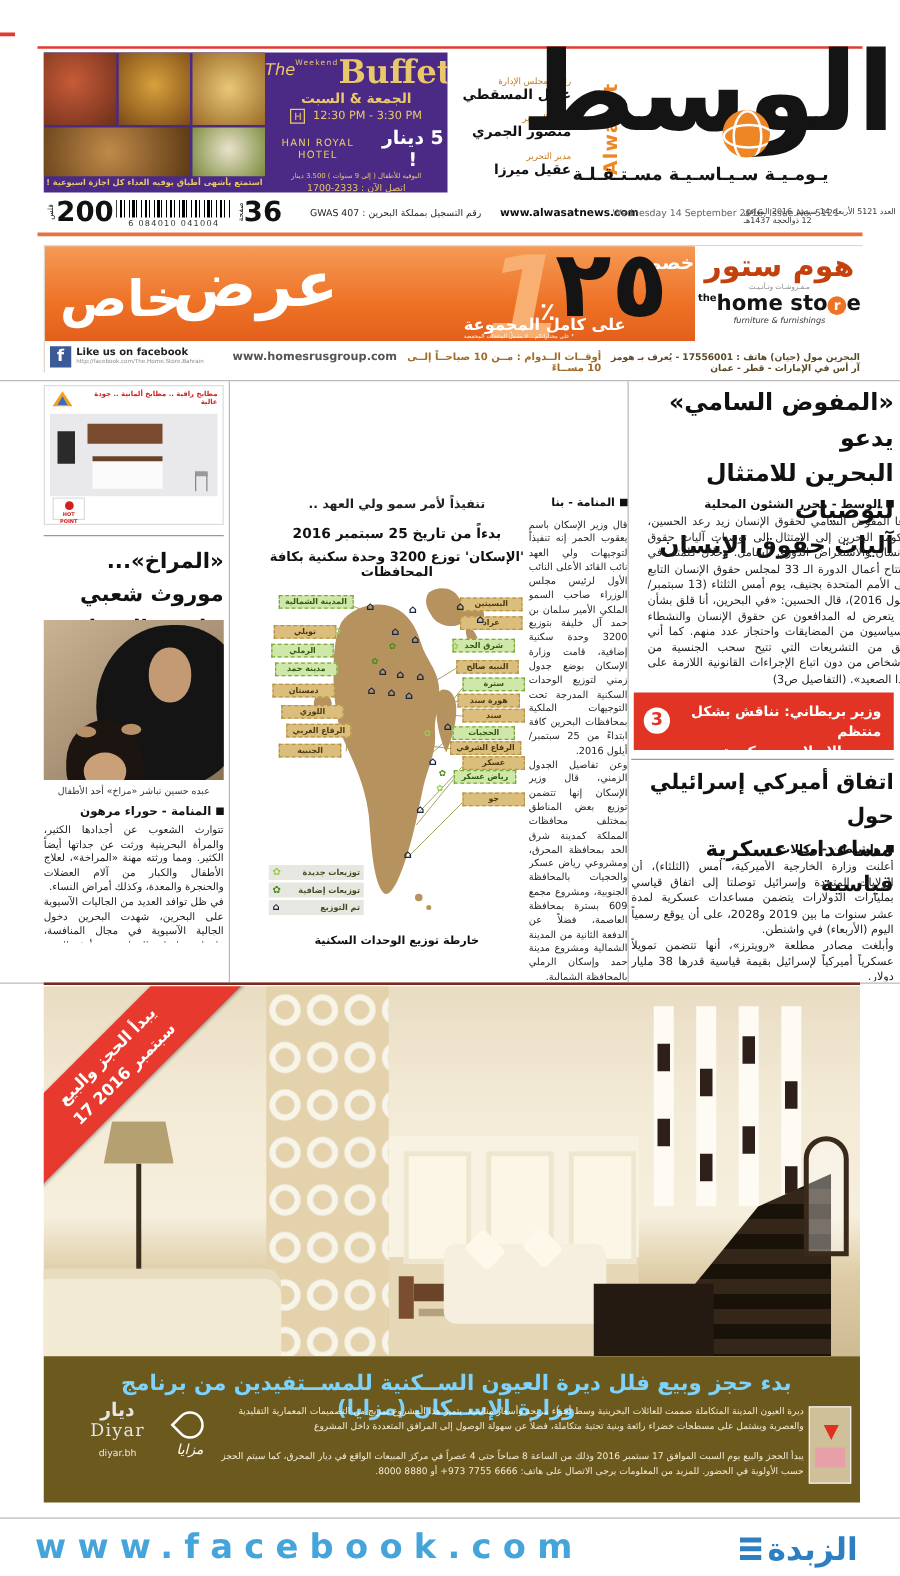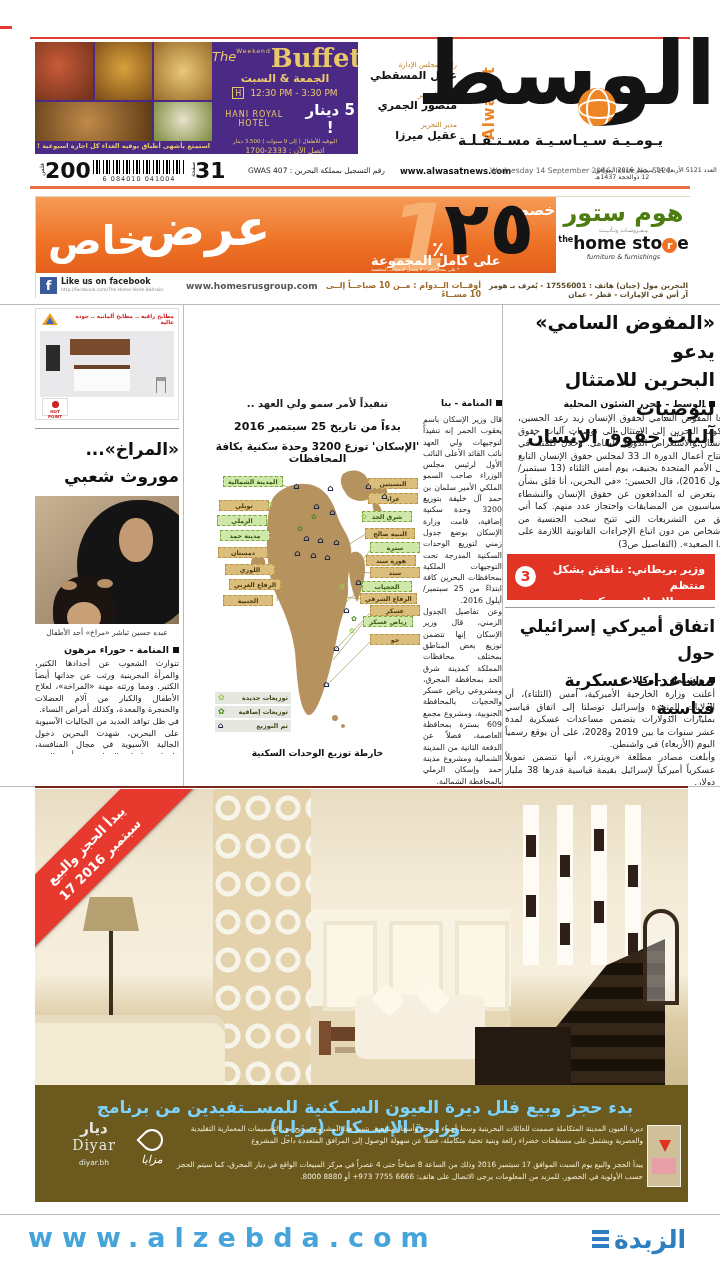--- a/index.html
+++ b/index.html
@@ -67,21 +67,21 @@
   .hs-orange { position:absolute; left:0; top:0; width:520px; height:76px; background:linear-gradient(180deg,#f59a55,#ee7226 60%,#e35f1c); overflow:hidden; }
   .hs-offer1 { position:absolute; left:102px; top:2px; font-size:50px; font-weight:bold; color:#fff; }
   .hs-offer2 { position:absolute; left:12px; top:20px; font-size:40px; font-weight:bold; color:#fff; }
   .hs-mark { position:absolute; left:352px; top:-12px; font-size:92px; font-weight:bold; color:#f8b072; font-style:italic; }
   .hs-disc-label { position:absolute; left:482px; top:4px; font-size:15px; font-weight:bold; color:#fff; }
   .hs-disc { position:absolute; left:408px; top:-12px; font-size:74px; font-weight:bold; color:#141414; }
   .hs-pct { position:absolute; left:396px; top:40px; font-size:20px; font-weight:bold; color:#fff; }
   .hs-scope { position:absolute; left:335px; top:56px; width:180px; text-align:left; font-size:13px; font-weight:bold; color:#fff; direction:rtl; }
   .hs-small { position:absolute; left:335px; top:70px; width:180px; text-align:left; font-size:4.5px; color:#fff; direction:rtl; opacity:.9; }
   .hs-white { position:absolute; left:520px; top:0; width:135px; height:76px; background:#fff; text-align:center; }
-  .hs-brand-ar { font-size:24px; font-weight:bold; color:#4d7c0f; direction:rtl; margin-top:2px; }
+  .hs-brand-ar { font-size:24px; font-weight:bold; color:#c2410c; direction:rtl; margin-top:2px; }
   .hs-brand-sub { font-size:5.5px; color:#8a8a8a; letter-spacing:2px; direction:rtl; }
   .hs-brand-en { font-size:17px; font-weight:bold; color:#141414; margin-top:2px; line-height:1; }
   .hs-the { font-size:8px; vertical-align:7px; }
   .hs-r { display:inline-block; width:15px; height:15px; line-height:15px; border-radius:50%; background:#ee7226; color:#fff; font-size:11px; }
   .hs-en-sub { font-size:6.5px; font-style:italic; color:#333; }
   .hs-foot { position:absolute; left:0; top:76px; width:655px; height:26px; background:#fff; }
   .fb-ico { position:absolute; left:4px; top:4px; width:17px; height:17px; background:#3a5a98; color:#fff; font-weight:bold; font-size:13px; text-align:center; line-height:17px; }
   .fb-txt { position:absolute; left:25px; top:4px; font-size:8px; font-weight:bold; color:#222; }
   .fb-url { position:absolute; left:25px; top:14px; font-size:4.5px; color:#888; }
   .hs-site { position:absolute; left:150px; top:8px; font-size:9px; font-weight:bold; color:#555; }
@@ -248,21 +248,21 @@
     <div class="globe"></div>
     <div class="tagline">يـومـيـة سـيـاسـيـة مسـتـقـلـة</div>
   </div>
 
   <div class="abs strip">
     <span class="unit-v" style="left:0;top:8px">فلس</span>
     <span class="price-num">200</span>
     <span class="barcode"></span>
     <span class="bc-digits">6 084010 041004</span>
     <span class="unit-v" style="left:150px;top:8px">صفحة</span>
-    <span class="pages-num">31</span>
+    <span class="pages-num">36</span>
     <span class="reg">رقم التسجيل بمملكة البحرين : GWAS 407</span>
     <span class="site-aw">www.alwasatnews.com</span>
     <span class="date-en">Wednesday 14 September 2016, Issue No. 5121</span>
     <span class="date-ar">العدد 5121 الأربعاء 14 سبتمبر 2016 الموافق 12 ذوالحجة 1437هـ</span>
   </div>
   <div class="abs rule-orange-bot"></div>
 
   <div class="abs hs">
     <div class="hs-orange">
       <span class="hs-mark">1</span>
@@ -506,21 +506,21 @@
     </div>
     <div class="vs-diyar">
       <div class="ar">ديار</div>
       <div class="en">Diyar</div>
       <div class="url">diyar.bh</div>
     </div>
     <div class="vs-partner">مزايا</div>
   </div>
 
   <div class="abs foot-line"></div>
-  <div class="abs foot-url">www.alzebda.com</div>
+  <div class="abs foot-url">www.facebook.com</div>
   <div class="abs zb">
     <span class="zb-bars">
         <i></i>
         <i></i>
         <i></i>
       </span>
     <span class="zb-name">الزبدة</span>
   </div>
 
 </div>

